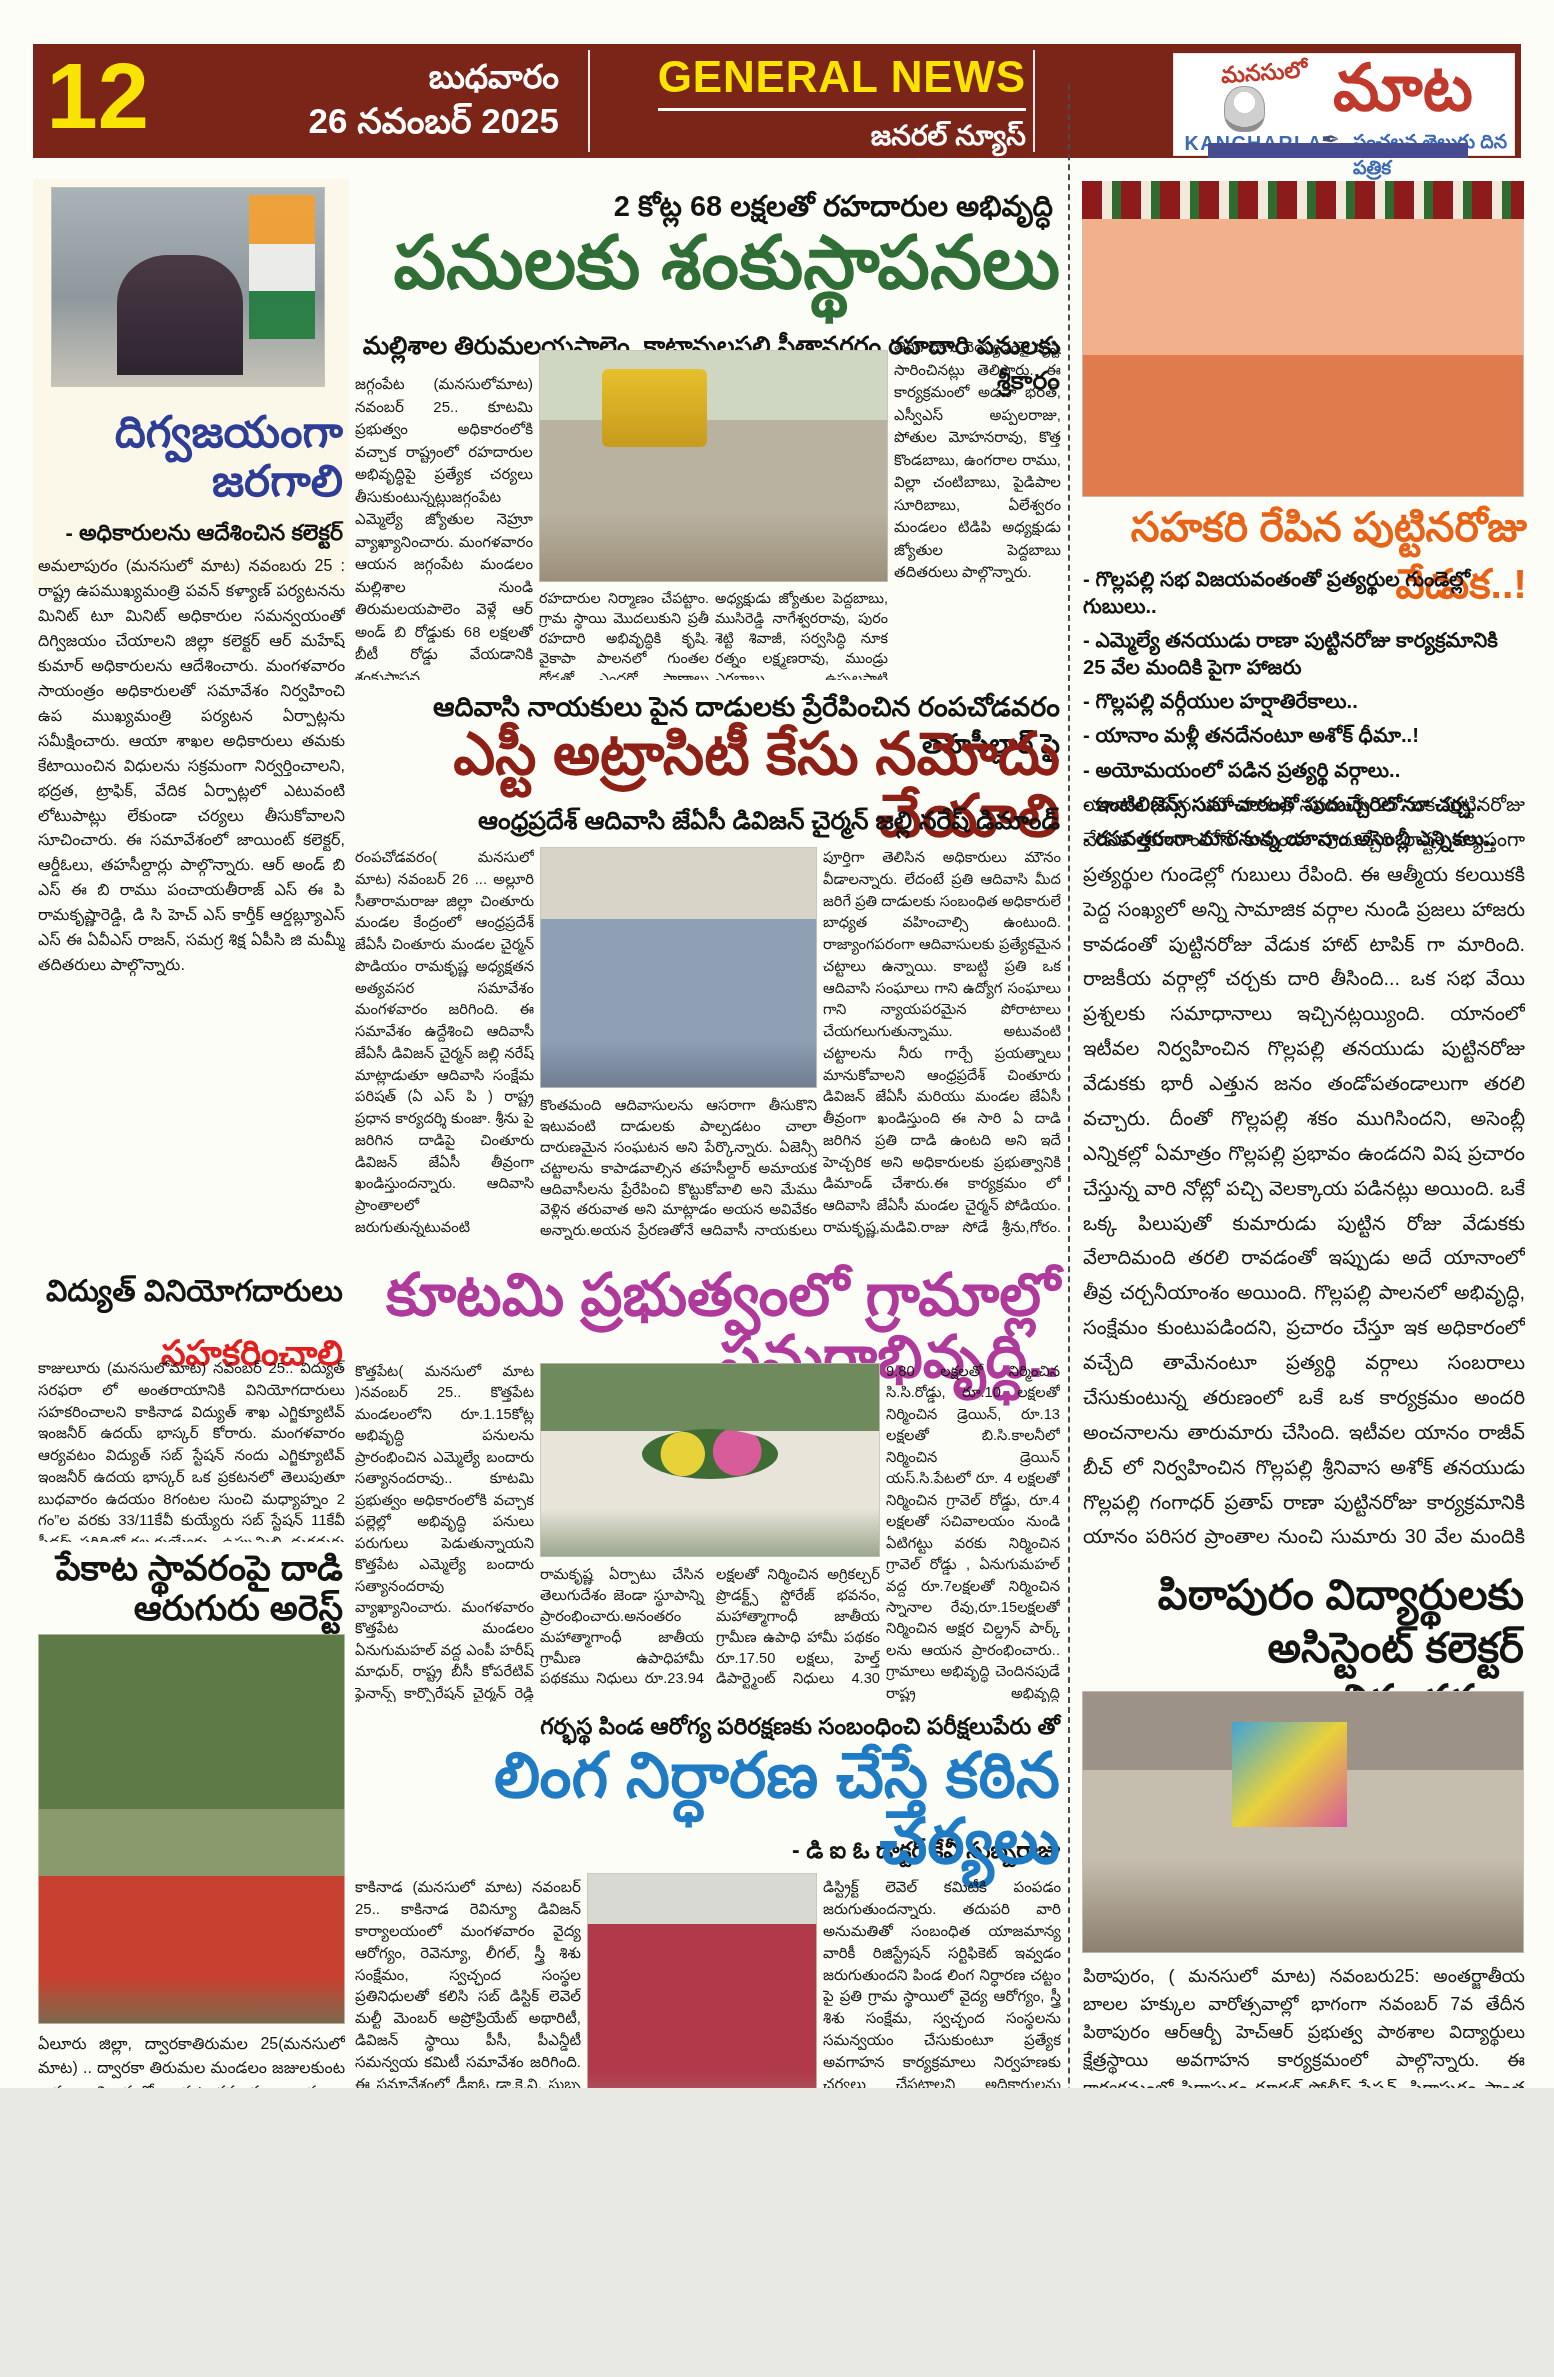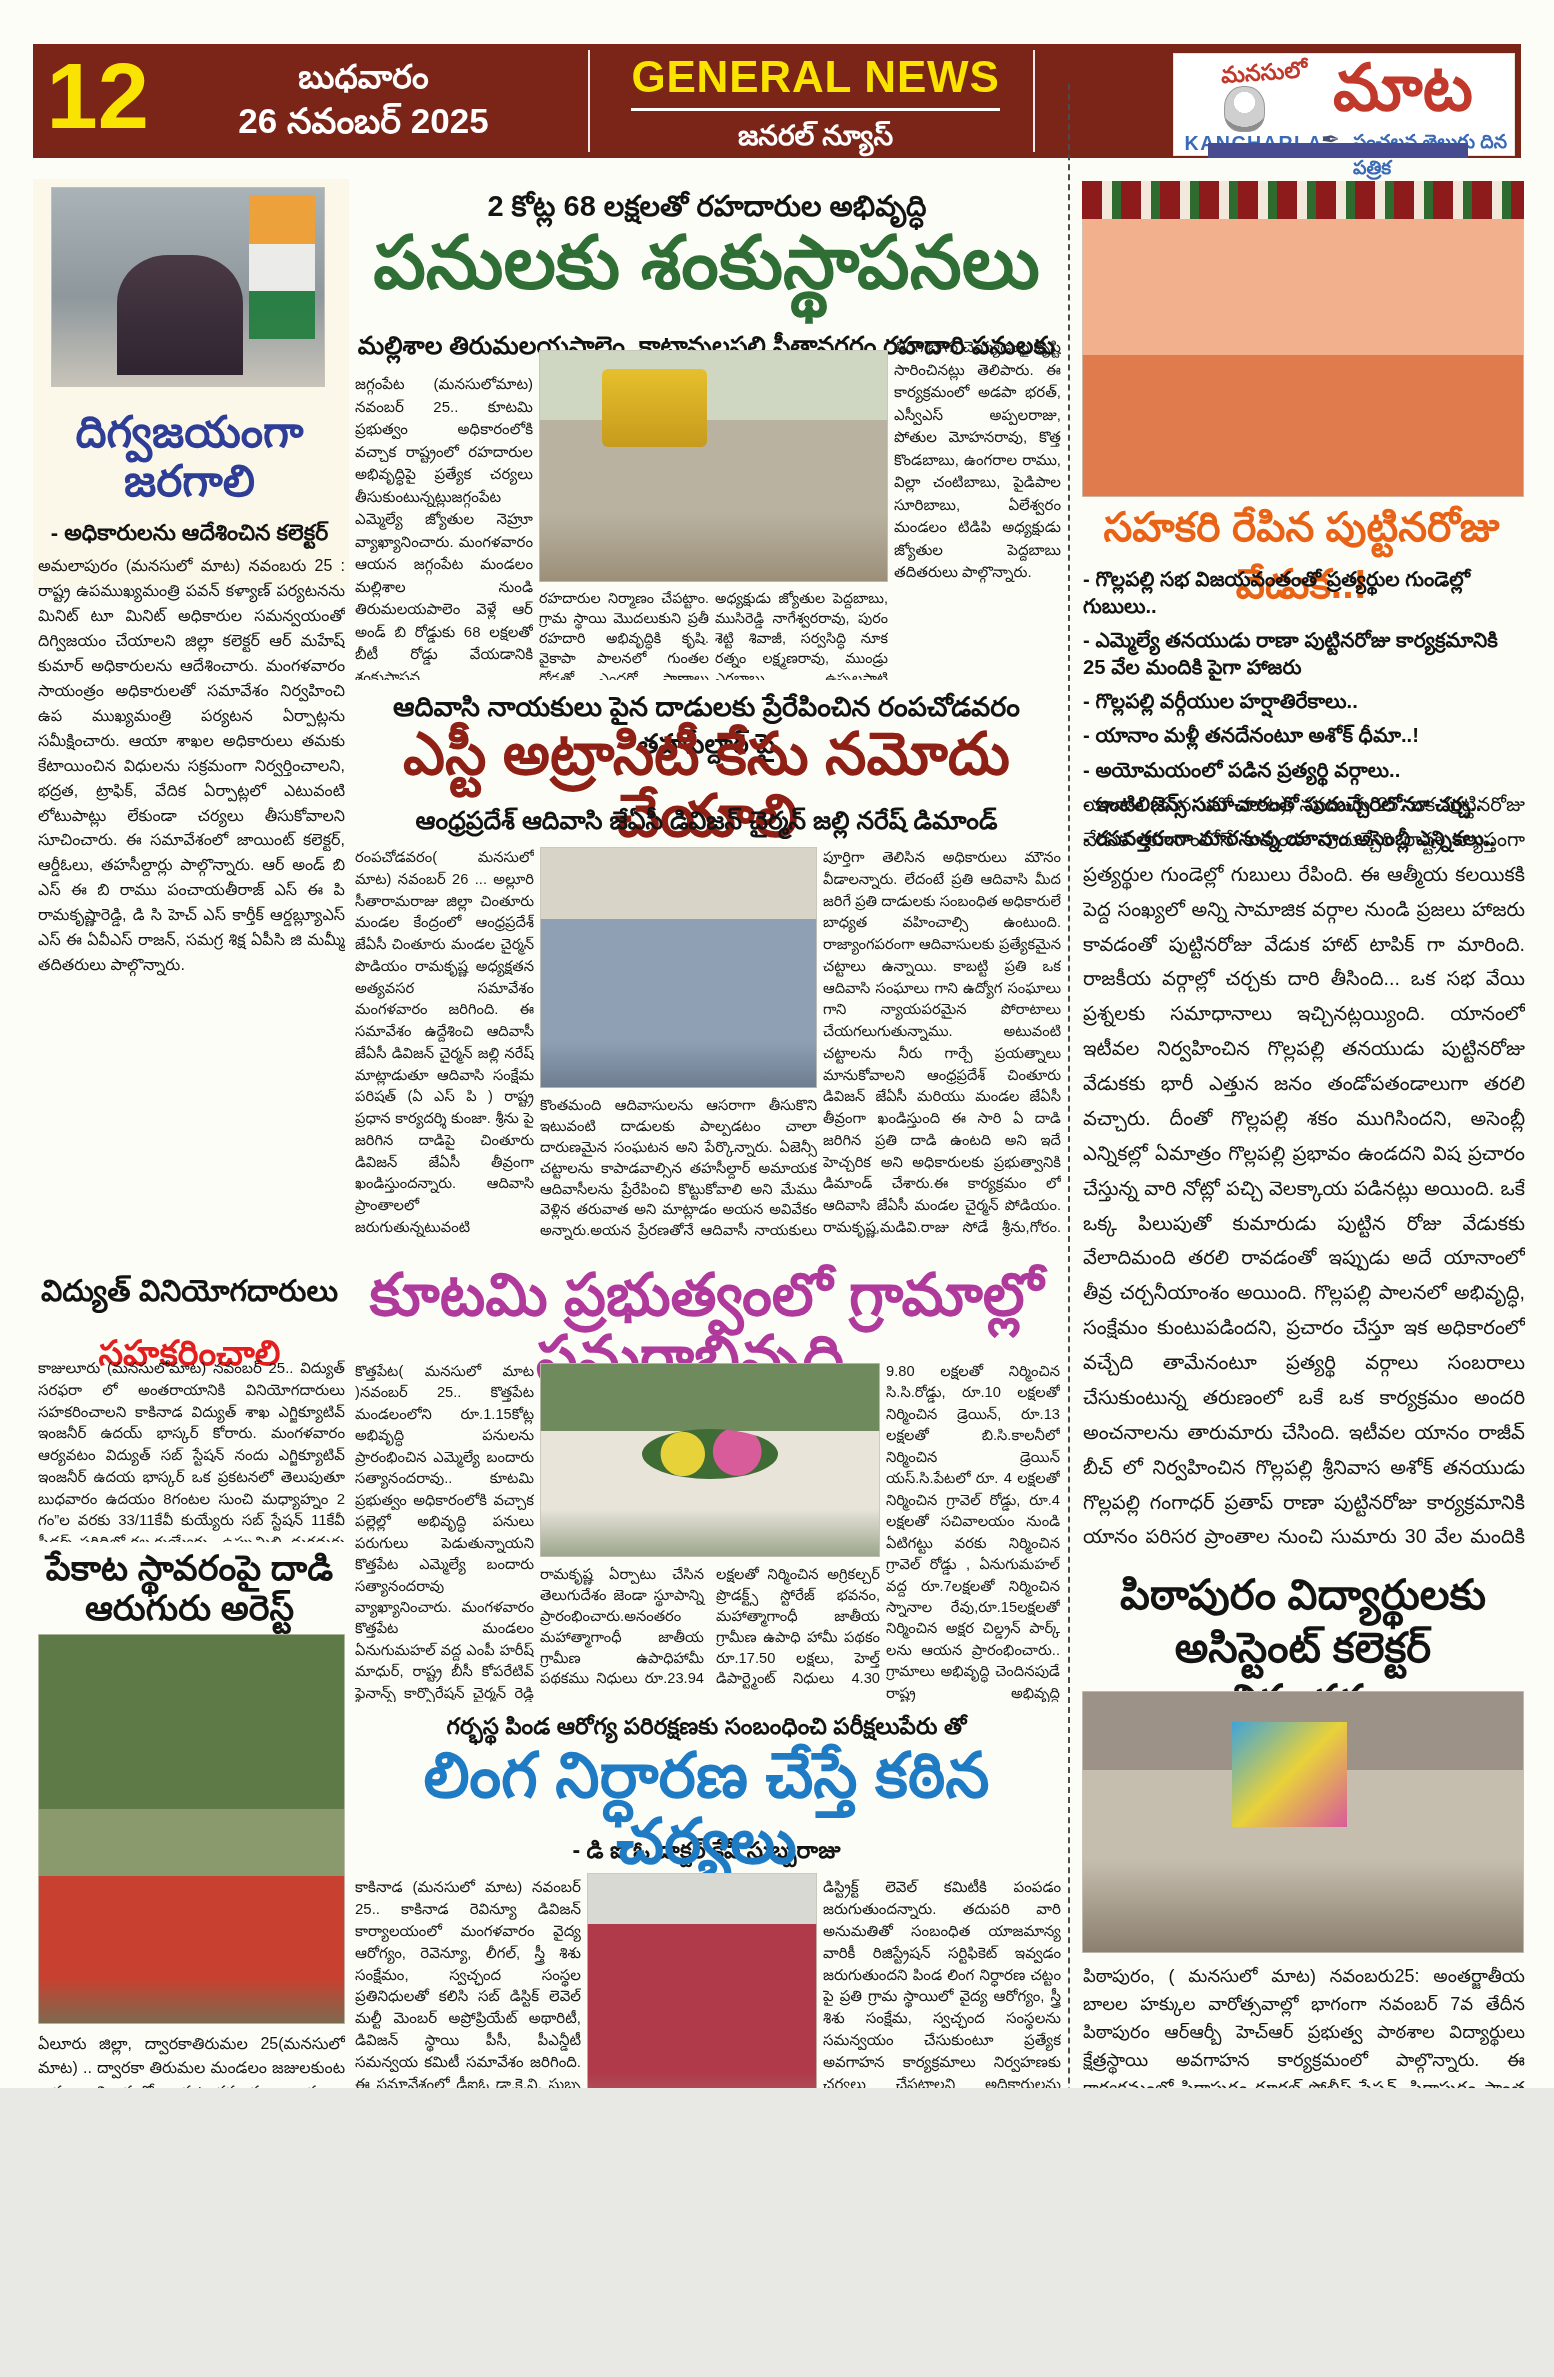--- a/index.html
+++ b/index.html
@@ -1,20 +1,20 @@
 <!DOCTYPE html>
 <html style="font-size:12px"><head>
 <meta charset="utf-8">
 <style>
   html,body{margin:0;padding:0;background:#e8e8e4;}
   #page{position:relative;width:1555px;height:2088px;background:#fdfdf8;margin:0 auto;
         font-family:"Liberation Sans", sans-serif;color:#141414;overflow:hidden;}
   .abs{position:absolute;}
   .jtext{text-align:justify;overflow:hidden;word-break:break-word;}
-  .cen{text-align:center;}
+  .cen{text-align:right;}
   .bold{font-weight:bold;}
   
   #band{background:#7a2518;}
   .vrule{width:2.3px;background:rgba(255,255,255,.9);}
   #gen-underline{display:inline-block;border-bottom:3px solid #fff;padding-bottom:6px;}
   #logo-box{background:#fff;border:1.5px solid #e9e4da;}
   #logo-bluebar{background:#474b8f;}
   .logo-face{width:39px;height:44px;border-radius:46% 46% 40% 40%;
     background:radial-gradient(circle at 50% 35%,#fff 0 30%,#cfcfcf 31% 70%,#8d8d8d 71%);border:0.8px solid #999;}
   

